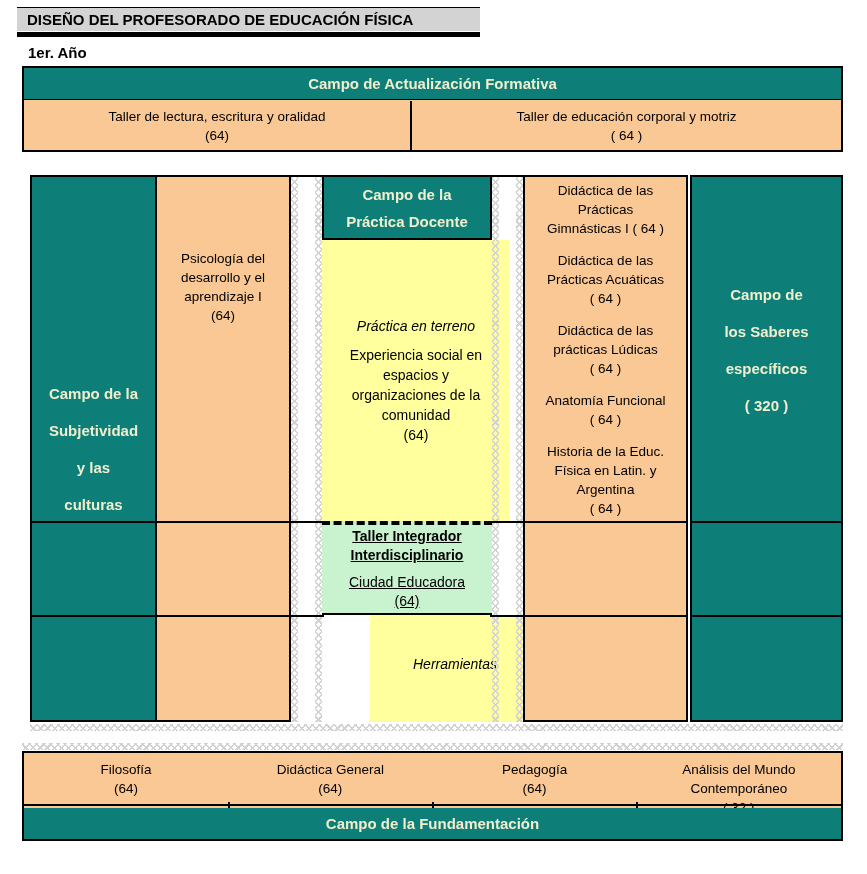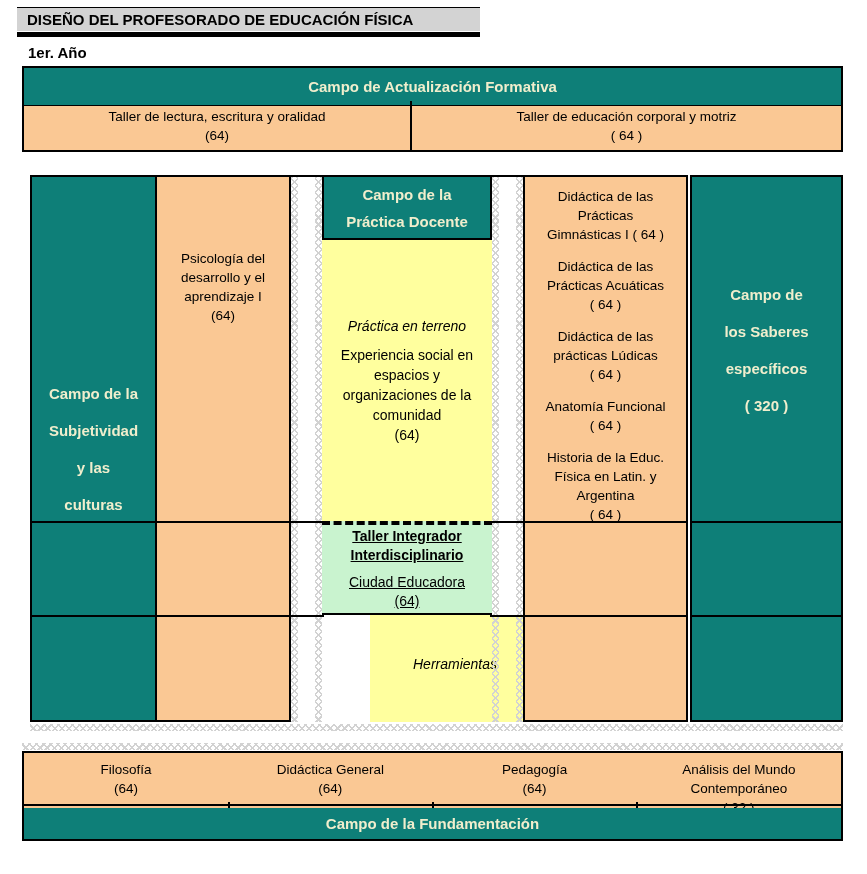--- a/index.html
+++ b/index.html
@@ -16,51 +16,51 @@
     left:17px;top:7px;width:463px;height:24px;
     background:var(--title_gray,#D3D3D3);
     border-top:1px solid #000;
     font-weight:bold;font-size:15px;line-height:23px;padding-left:10px;
   }
   .thick-rule{left:17px;top:32px;width:463px;height:5px;background:#000;}
   .year{left:28px;top:44px;font-weight:bold;font-size:15px;}
 
   
   .top-table{left:22px;top:66px;width:821px;height:86px;border:2px solid #000;background:var(--orange,#FAC894);}
-  .top-header{left:0;top:0;right:0;height:38px;background:var(--teal,#0E7F78);color:var(--cream,#F0EECD);
+  .top-header{left:0;top:0;right:0;height:32px;background:var(--teal,#0E7F78);color:var(--cream,#F0EECD);
     font-weight:bold;font-size:15px;border-bottom:1px solid #000;}
   .top-row{left:0;top:33px;right:0;bottom:0;display:flex;}
   .top-cell{flex:none;font-size:13.5px;line-height:19px;}
   .top-cell.c1{width:386px;border-right:2px solid #000;}
   .top-cell.c2{flex:1;}
 
   
   .grid{left:30px;top:175px;width:813px;height:547px;}
   .teal-cell{background:var(--teal,#0E7F78);color:var(--cream,#F0EECD);font-weight:bold;font-size:15px;line-height:37px;}
   .orange-cell{background:var(--orange,#FAC894);font-size:13.5px;line-height:19px;}
   .left-box{left:0;top:0;width:261px;height:547px;border:2px solid #000;}
   .left-box .teal-part{left:0;top:0;width:123px;height:100%;}
   .left-box .orange-part{left:125px;top:0;right:0;height:100%;justify-content:flex-start;padding-top:72px;}
   .vline{position:absolute;width:2px;background:#000;top:0;bottom:0;}
   .hline{position:absolute;height:2px;background:#000;}
 
   
   .mid-header{left:292px;top:0;width:170px;height:65px;background:var(--teal,#0E7F78);
     color:var(--cream,#F0EECD);font-weight:bold;font-size:15px;line-height:27px;border:2px solid #000;}
-  .yellow1{left:292px;top:65px;width:170px;height:281px;background:var(--yellow,#FFFF9E);font-size:14px;line-height:20px;}
+  .yellow1{left:292px;top:65px;width:188px;height:281px;background:var(--yellow,#FFFF9E);font-size:14px;line-height:20px;}
   .green-cell{left:292px;top:346px;width:170px;height:94px;background:var(--green,#C9F3CF);
     border-top:4px dashed #000;border-bottom:2px solid #000;font-size:14px;line-height:19px;text-decoration:underline;}
   .yellow2{left:292px;top:440px;width:170px;height:107px;background:var(--yellow,#FFFF9E);font-size:14px;line-height:20px;margin-left:48px;}
   .it{font-style:italic;margin-bottom:9px;}
   .bld{font-weight:bold;margin-bottom:8px;}
 
   
   .orange2{left:493px;top:0;width:165px;height:547px;border:2px solid #000;background:var(--orange,#FAC894);}
   .subjects{left:0;top:0;right:0;height:346px;display:flex;flex-direction:column;align-items:center;
-    justify-content:flex-start;padding-top:10px;text-align:center;font-size:13.5px;line-height:19px;}
+    justify-content:flex-start;padding-top:4px;text-align:center;font-size:13.5px;line-height:19px;}
   .subject-item{margin-bottom:13px;}
   .teal2{left:660px;top:0;width:153px;height:547px;border:2px solid #000;background:var(--teal,#0E7F78);}
   .teal2-text{left:0;top:0;right:0;height:346px;color:var(--cream,#F0EECD);font-weight:bold;font-size:15px;line-height:37px;}
 
   
   .zz{
     background-image:
       repeating-linear-gradient(45deg, transparent 0 3.5px, #d2d2d2 3.5px 5px),
       repeating-linear-gradient(-45deg, transparent 0 3.5px, #d2d2d2 3.5px 5px);
   }

